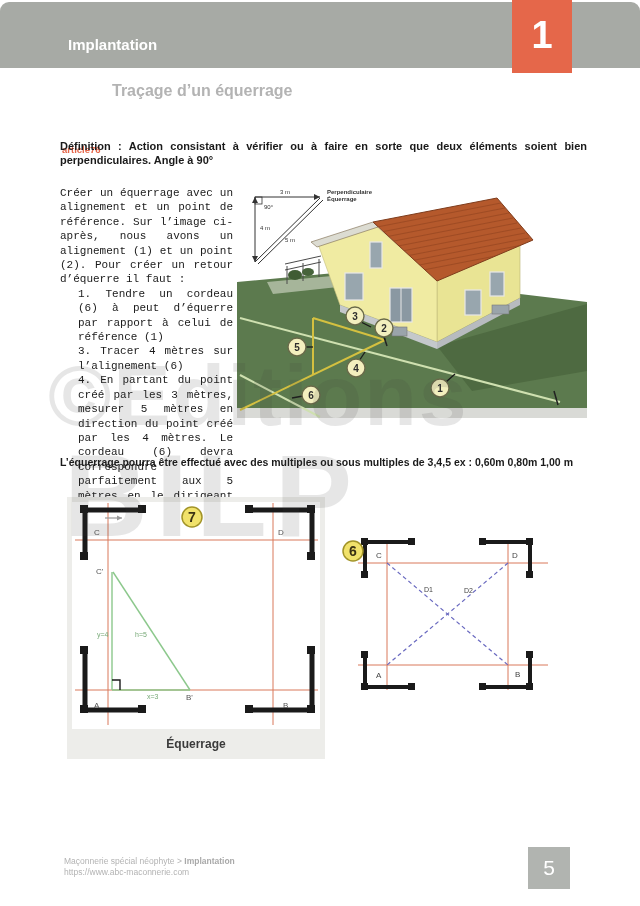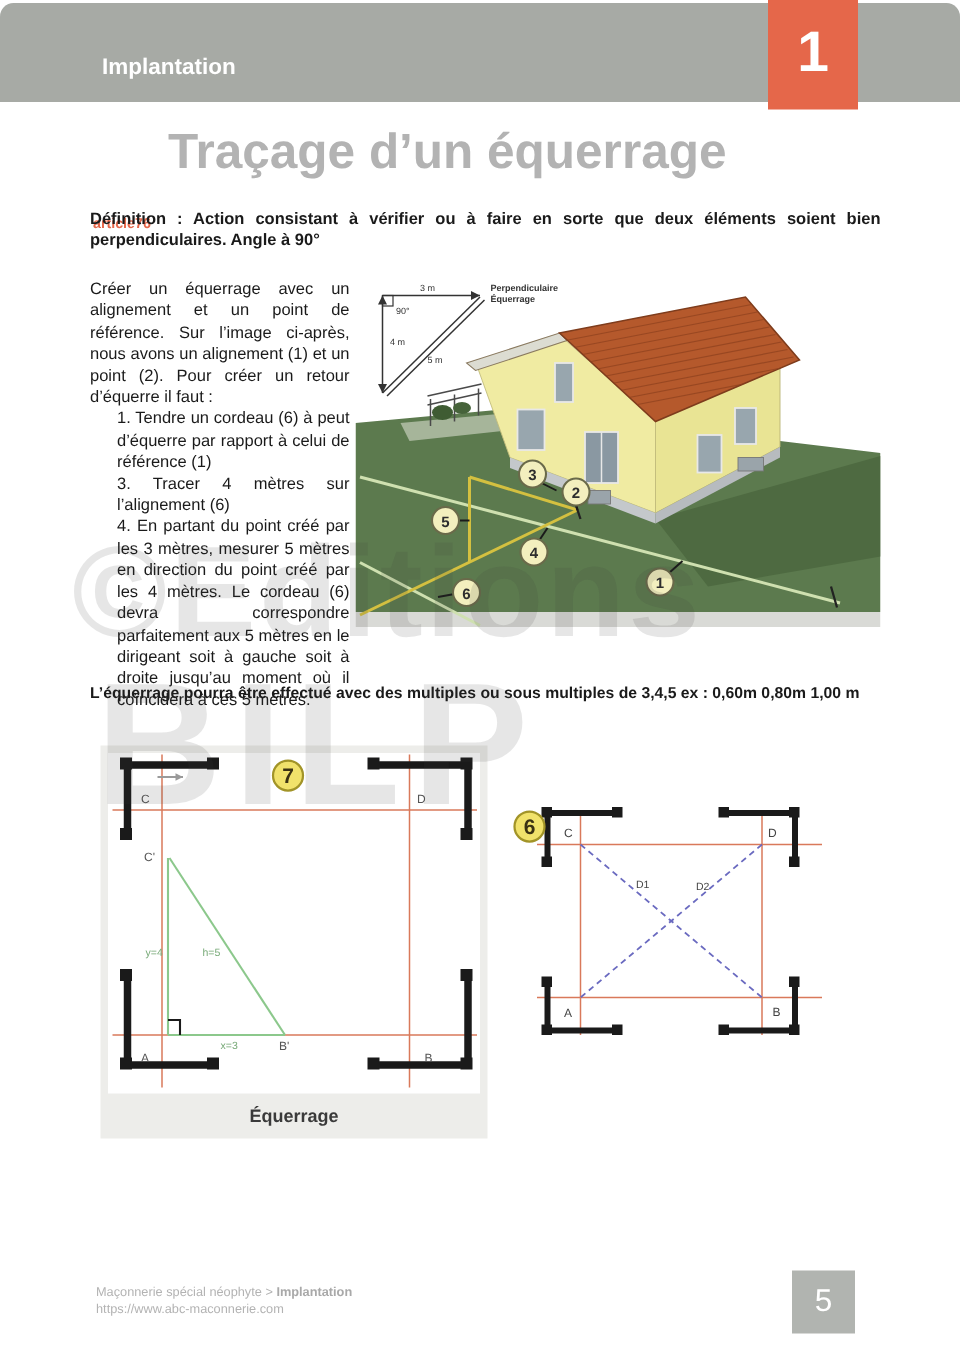--- a/index.html
+++ b/index.html
@@ -9,28 +9,28 @@
   
   .band{position:absolute;left:0;top:2px;width:640px;height:66px;background:#a7aaa5;
         border-radius:9px 9px 0 0;}
   .band-title{position:absolute;left:68px;top:36px;font-size:15px;font-weight:bold;color:#ffffff;}
   .chapter-box{position:absolute;left:512px;top:0;width:60px;height:73px;background:#e5674a;}
   .chapter-num{position:absolute;width:100%;text-align:center;top:14px;font-size:38px;
         font-weight:bold;color:#ffffff;}
 
   
   .article-tag{position:absolute;left:62px;top:97px;font-size:9.5px;font-weight:bold;color:#e5674a;margin-top:47px;}
-  .article-title{position:absolute;left:112px;top:82px;font-size:33px;font-weight:bold;color:#b3b3b3;}
+  .article-title{position:absolute;left:112px;top:82px;font-size:16px;font-weight:bold;color:#b3b3b3;}
 
   .just{text-align:justify;}
   .definition{position:absolute;left:60px;top:119px;width:527px;font-size:11px;font-weight:bold;
         line-height:14px;margin-top:20px;}
 
   .leftcol{position:absolute;left:60px;top:186px;width:173px;font-size:11px;line-height:14.4px;}
-  .leftcol p{margin:0;padding:0;}
+  .leftcol p{margin:0;padding:0;font-family:Liberation Mono, monospace;}
   .leftcol p.step{padding-left:3px;margin-left:15px;}
 
   .note{position:absolute;left:60px;top:455px;width:527px;font-size:10.5px;font-weight:bold;
         line-height:15px;}
 
   .illus{position:absolute;left:237px;top:186px;width:350px;height:232px;}
 
   .fig7-box{position:absolute;left:67px;top:497px;width:258px;height:262px;background:#ededea;}
   .fig7-caption{position:absolute;left:0;bottom:8px;width:100%;text-align:center;
         font-size:12px;font-weight:bold;color:#3a3a3a;}

